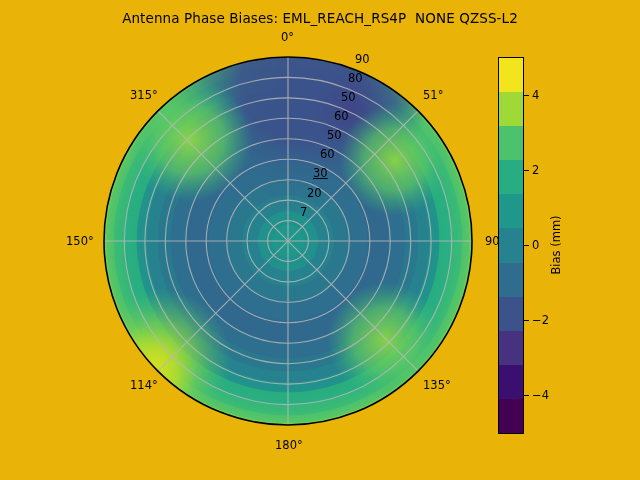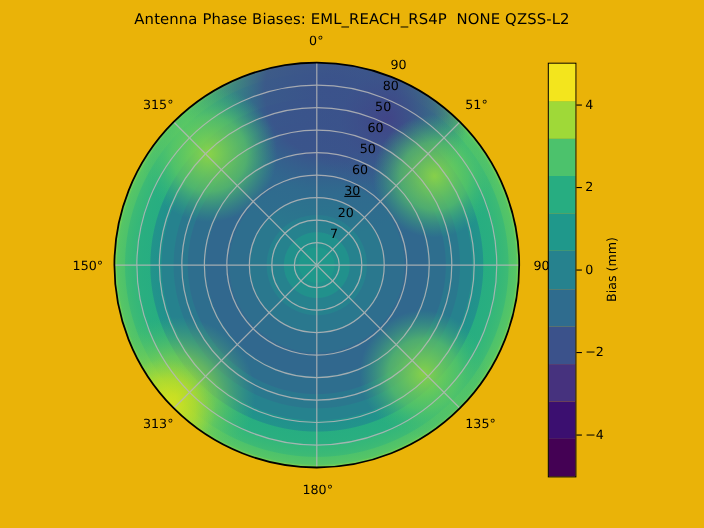--- a/index.html
+++ b/index.html
@@ -204,21 +204,21 @@
     </g>
 
     <circle cx="288" cy="241" r="184" fill="none" stroke="#000000" stroke-width="1.6"></circle>
   </svg>
 
   <div class="tick-label" style="left:281px; top:30px;">0°</div>
   <div class="tick-label" style="left:423px; top:88px;">51°</div>
   <div class="tick-label" style="left:485px; top:234px;">90°</div>
   <div class="tick-label" style="left:423px; top:378px;">135°</div>
   <div class="tick-label" style="left:275px; top:438px;">180°</div>
-  <div class="tick-label" style="left:130px; top:378px;">313°</div>
+  <div class="tick-label" style="left:130px; top:378px;">114°</div>
   <div class="tick-label" style="left:66px;  top:234px;">150°</div>
   <div class="tick-label" style="left:130px; top:88px;">315°</div>
 
   <div class="radial-label" style="left:300px; top:205px;">7</div>
   <div class="radial-label" style="left:307px; top:186px;">20</div>
   <div class="radial-label" style="left:313px; top:166px;text-decoration:underline;">30</div>
   <div class="radial-label" style="left:320px; top:147px;">60</div>
   <div class="radial-label" style="left:327px; top:128px;">50</div>
   <div class="radial-label" style="left:334px; top:109px;">60</div>
   <div class="radial-label" style="left:341px; top:90px;">50</div>

